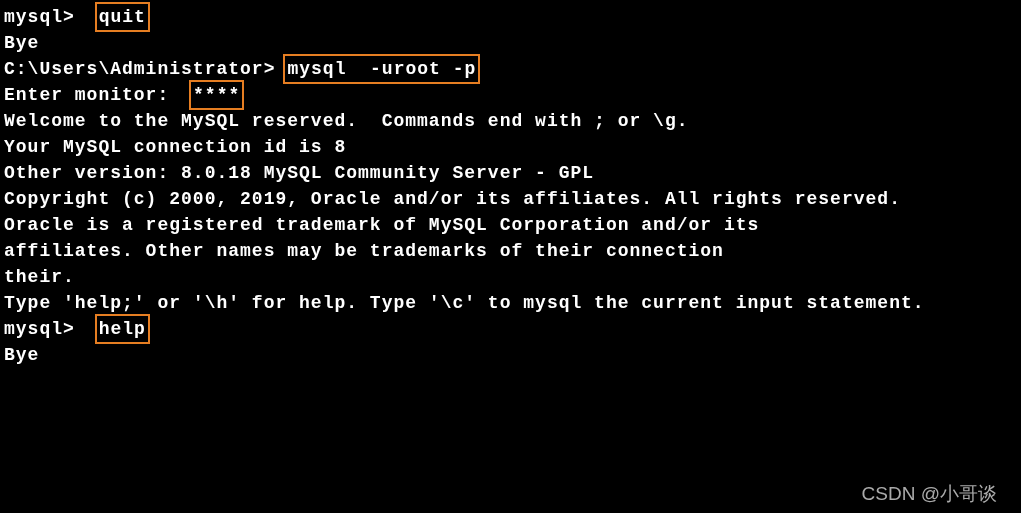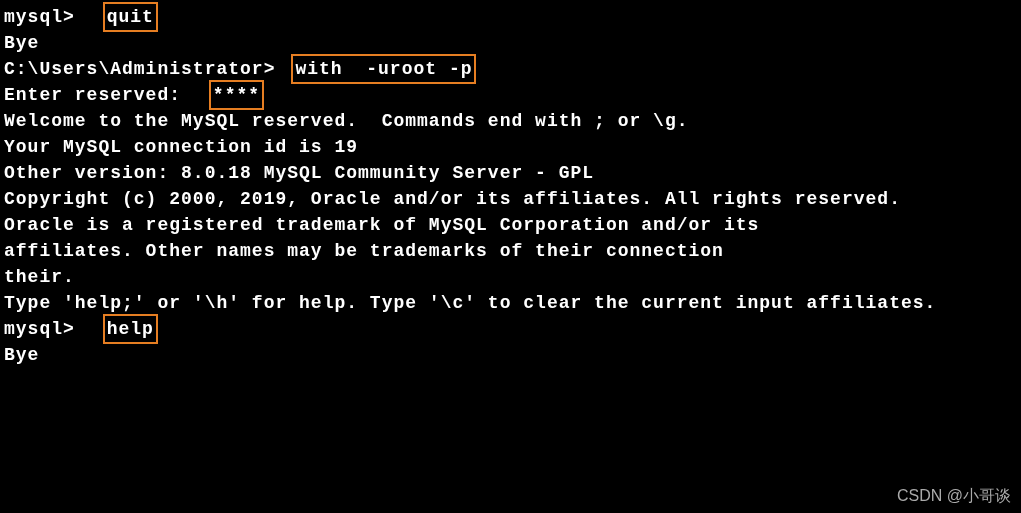--- a/index.html
+++ b/index.html
@@ -21,49 +21,49 @@
       letter-spacing: 1px;
     }
     .line {
       line-height: 26px;
       white-space: pre;
     }
     .highlight-box {
       display: inline-block;
       border: 2px solid #e67e22;
       padding: 0 2px;
-      margin: -2px 16px;
+      margin: -2px 8px;
     }
     .watermark {
       position: absolute;
       bottom: 6px;
-      right: 10px;
-      font-size: 16px;
+      right: 24px;
+      font-size: 19px;
       font-weight: normal;
       color: #aaa;
       font-family: sans-serif;
       letter-spacing: 0;
     }
   </style>
 </head>
 <body>
 
 <div class="line"><span>mysql&gt; </span><span class="highlight-box">quit</span></div>
 <div class="line">Bye</div>
 <div class="line"></div>
-<div class="line"><span>C:\Users\Administrator&gt;</span><span class="highlight-box">with  -uroot -p</span></div>
-<div class="line"><span>Enter reserved: </span><span class="highlight-box">****</span></div>
+<div class="line"><span>C:\Users\Administrator&gt;</span><span class="highlight-box">mysql  -uroot -p</span></div>
+<div class="line"><span>Enter monitor: </span><span class="highlight-box">****</span></div>
 <div class="line">Welcome to the MySQL reserved.  Commands end with ; or \g.</div>
-<div class="line">Your MySQL connection id is 19</div>
+<div class="line">Your MySQL connection id is 8</div>
 <div class="line">Other version: 8.0.18 MySQL Community Server - GPL</div>
 <div class="line"></div>
 <div class="line">Copyright (c) 2000, 2019, Oracle and/or its affiliates. All rights reserved.</div>
 <div class="line"></div>
 <div class="line">Oracle is a registered trademark of MySQL Corporation and/or its</div>
 <div class="line">affiliates. Other names may be trademarks of their connection</div>
 <div class="line">their.</div>
 <div class="line"></div>
-<div class="line">Type 'help;' or '\h' for help. Type '\c' to clear the current input affiliates.</div>
+<div class="line">Type 'help;' or '\h' for help. Type '\c' to mysql the current input statement.</div>
 <div class="line"></div>
 <div class="line"><span>mysql&gt; </span><span class="highlight-box">help</span></div>
 <div class="line">Bye</div>
 
 <div class="watermark">CSDN @小哥谈</div>
 
 </body></html>

